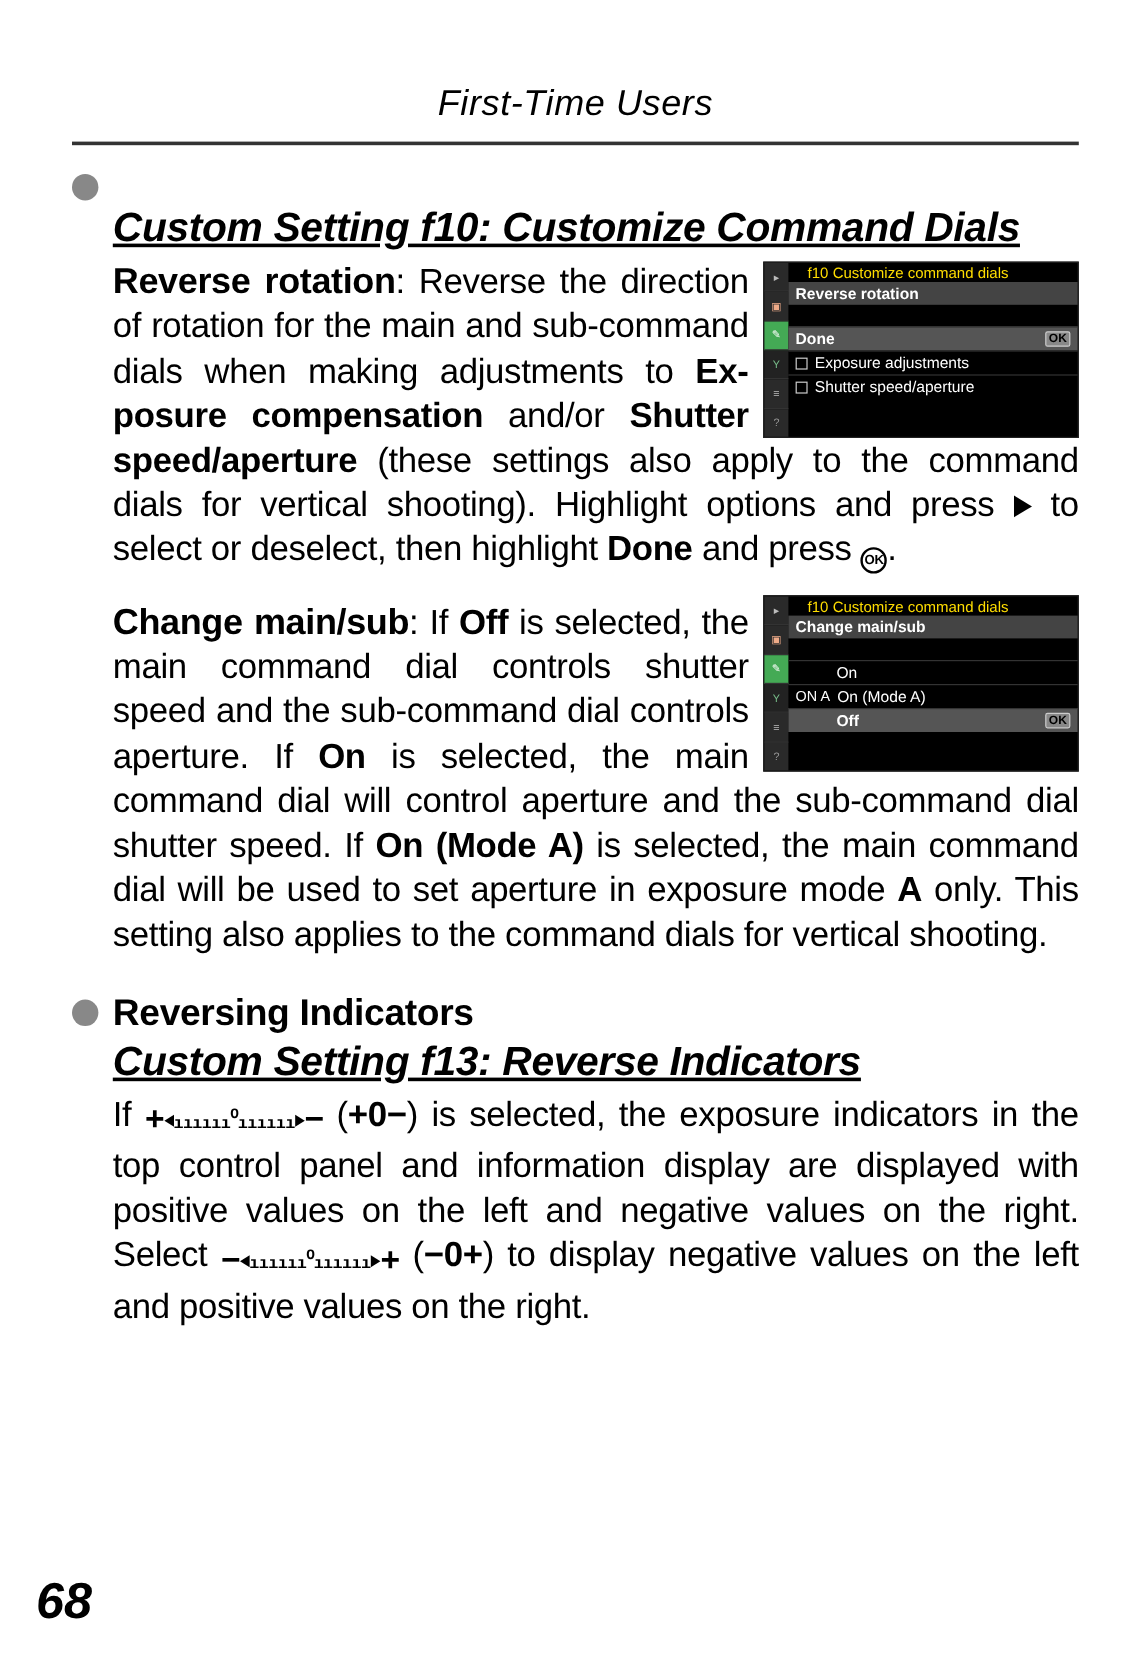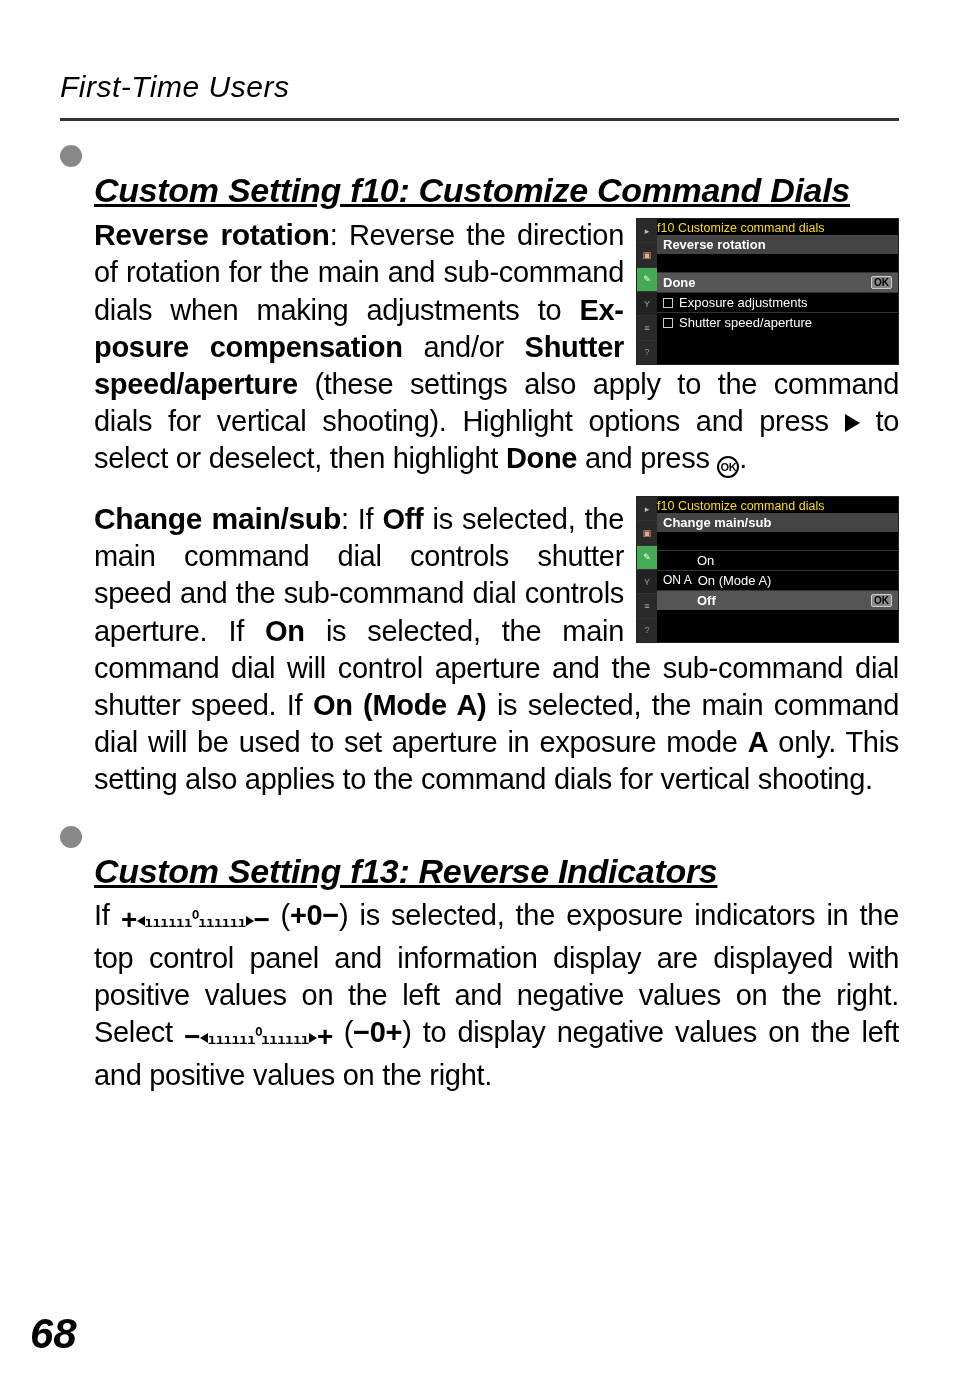--- a/index.html
+++ b/index.html
@@ -15,20 +15,21 @@
       color: #000;
       position: relative;
       padding: 70px 55px 0 60px;
     }
     .header-title {
       font-style: italic;
       font-size: 30px;
       font-weight: 500;
       margin-bottom: 14px;
       letter-spacing: 0.5px;
+      text-align: center;
     }
     .header-line {
       border: none;
       border-top: 3px solid #333;
       margin-bottom: 24px;
     }
     .section-row {
       display: flex;
       align-items: center;
       gap: 12px;
@@ -102,21 +103,21 @@
     .icon-cell.y { color: #7b8; background:#222; }
     .icon-cell.menu { color: #bbb; }
     .icon-cell.q { color: #999; }
     .screen-body {
       flex: 1;
       display: flex;
       flex-direction: column;
     }
     .screen-title {
       font-size: 12.5px;
-      padding: 2px 4px 0 0;
+      padding: 2px 4px 0 16px;
       color: #fd0;
     }
     .screen-title .prefix {
       color: #fd0;
     }
     .screen-subtitle {
       background: #444;
       padding: 2px 6px;
       font-size: 13px;
       font-weight: bold;
@@ -323,20 +324,21 @@
 
   <p class="first" style="margin-top:22px">
     <span class="para-label">Change main/sub</span><span>: </span><span>If </span><b>Off</b><span> is selected, the main command dial controls shutter speed and the sub-command dial con­trols aperture. If </span><b>On</b><span> is selected, the main command dial will control aperture and the sub-command dial shutter speed. If </span><b>On (Mode A)</b><span> is se­lected, the main command dial will be used to set aperture in exposure mode </span><span class="mode-a">A</span><span> only. This setting also applies to the command dials for vertical shooting.</span>
   </p>
 
   <div class="clear"></div>
 </div>
 
 <div class="section-row" style="margin-top:28px">
   <span class="bullet"></span>
+  <span class="section-heading">Reversing Indicators</span>
 </div>
 <div class="subsection-heading">Custom Setting f13: Reverse Indicators</div>
 
 <div class="body-block">
   <p class="first">
     <span>If </span><span class="indicator-graphic"><span class="big">+</span><span class="tri-l"></span><span class="dots">ıııııı</span><sup style="font-size:12px">O</sup><span class="dots">ıııııı</span><span class="tri-r"></span><span class="big">−</span></span><span> (</span><b class="condensed">+0−</b><span>)</span><span> is selected, the exposure indicators in the top control panel and information display are dis­played with positive values on the left and negative values on the right. Select </span><span class="indicator-graphic"><span class="big">−</span><span class="tri-l"></span><span class="dots">ıııııı</span><sup style="font-size:12px">O</sup><span class="dots">ıııııı</span><span class="tri-r"></span><span class="big">+</span></span><span> (</span><b class="condensed">−0+</b><span>)</span><span> to display nega­tive values on the left and positive values on the right.</span>
   </p>
 </div>
 
 <div class="page-number">68</div>

